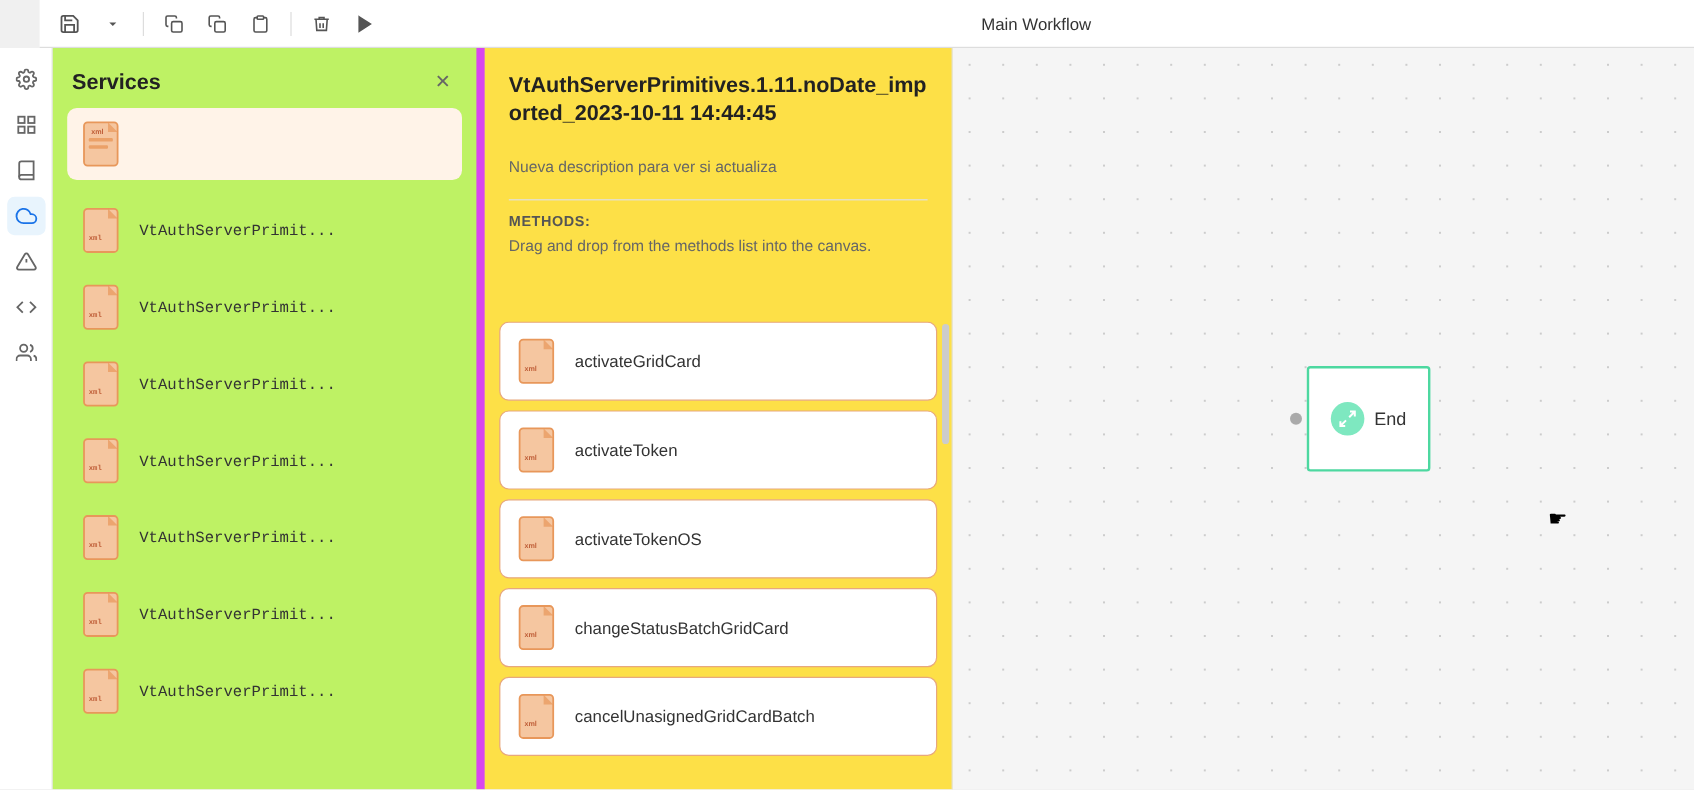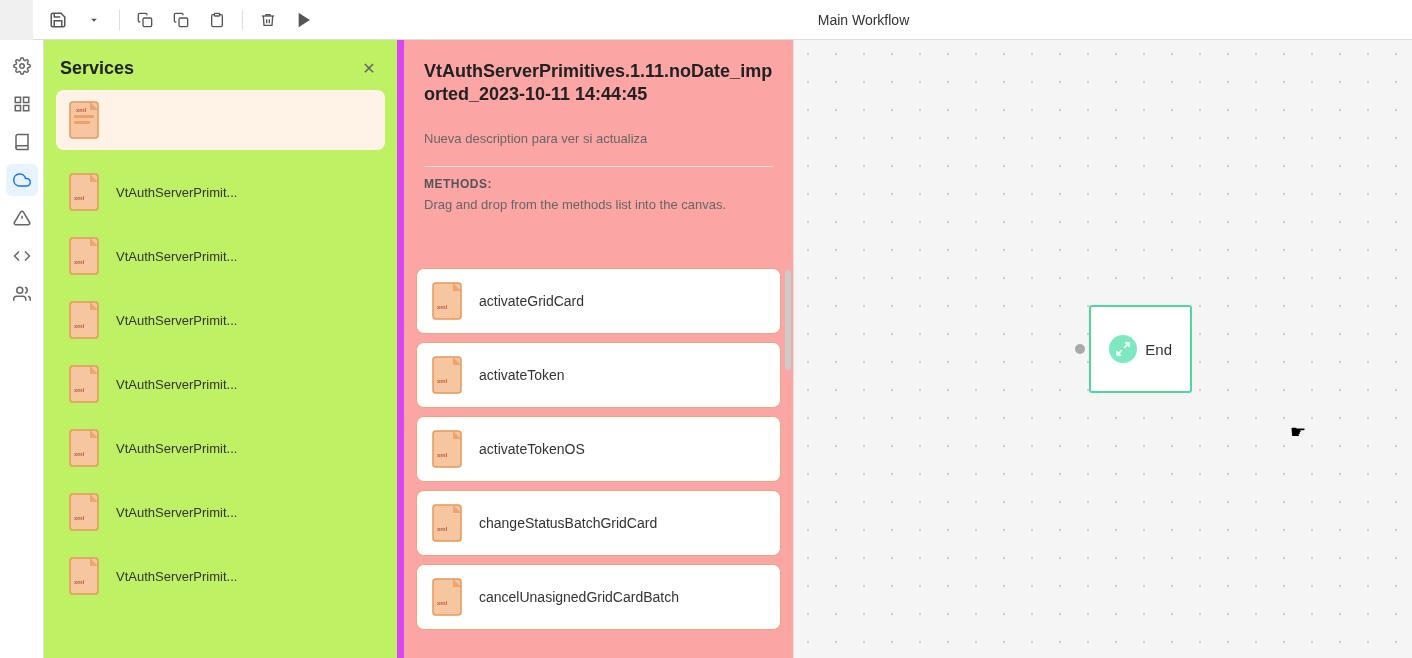--- a/index.html
+++ b/index.html
@@ -134,20 +134,21 @@
       width: 100%;
       background: transparent;
     }
     .search-input::placeholder { color: #aaa; }
 
     
     .services-list {
       flex: 1;
       overflow-y: auto;
       padding: 4px 12px;
+      font-family: Liberation Mono, monospace;
     }
     .service-item {
       display: flex;
       align-items: center;
       padding: 10px 12px;
       border-radius: 8px;
       cursor: pointer;
       margin-bottom: 4px;
       gap: 12px;
     }
@@ -169,21 +170,21 @@
       font-size: 13px;
       color: #333;
       white-space: nowrap;
       overflow: hidden;
       text-overflow: ellipsis;
     }
 
     
     .detail-panel {
       width: 390px;
-      background: #fca5a5;
+      background: #fde047;
       border-right: 1px solid #e0e0e0;
       display: flex;
       flex-direction: column;
       flex-shrink: 0;
       overflow: hidden;
     }
     .detail-header {
       padding: 20px 20px 10px 20px;
     }
     .detail-title {

